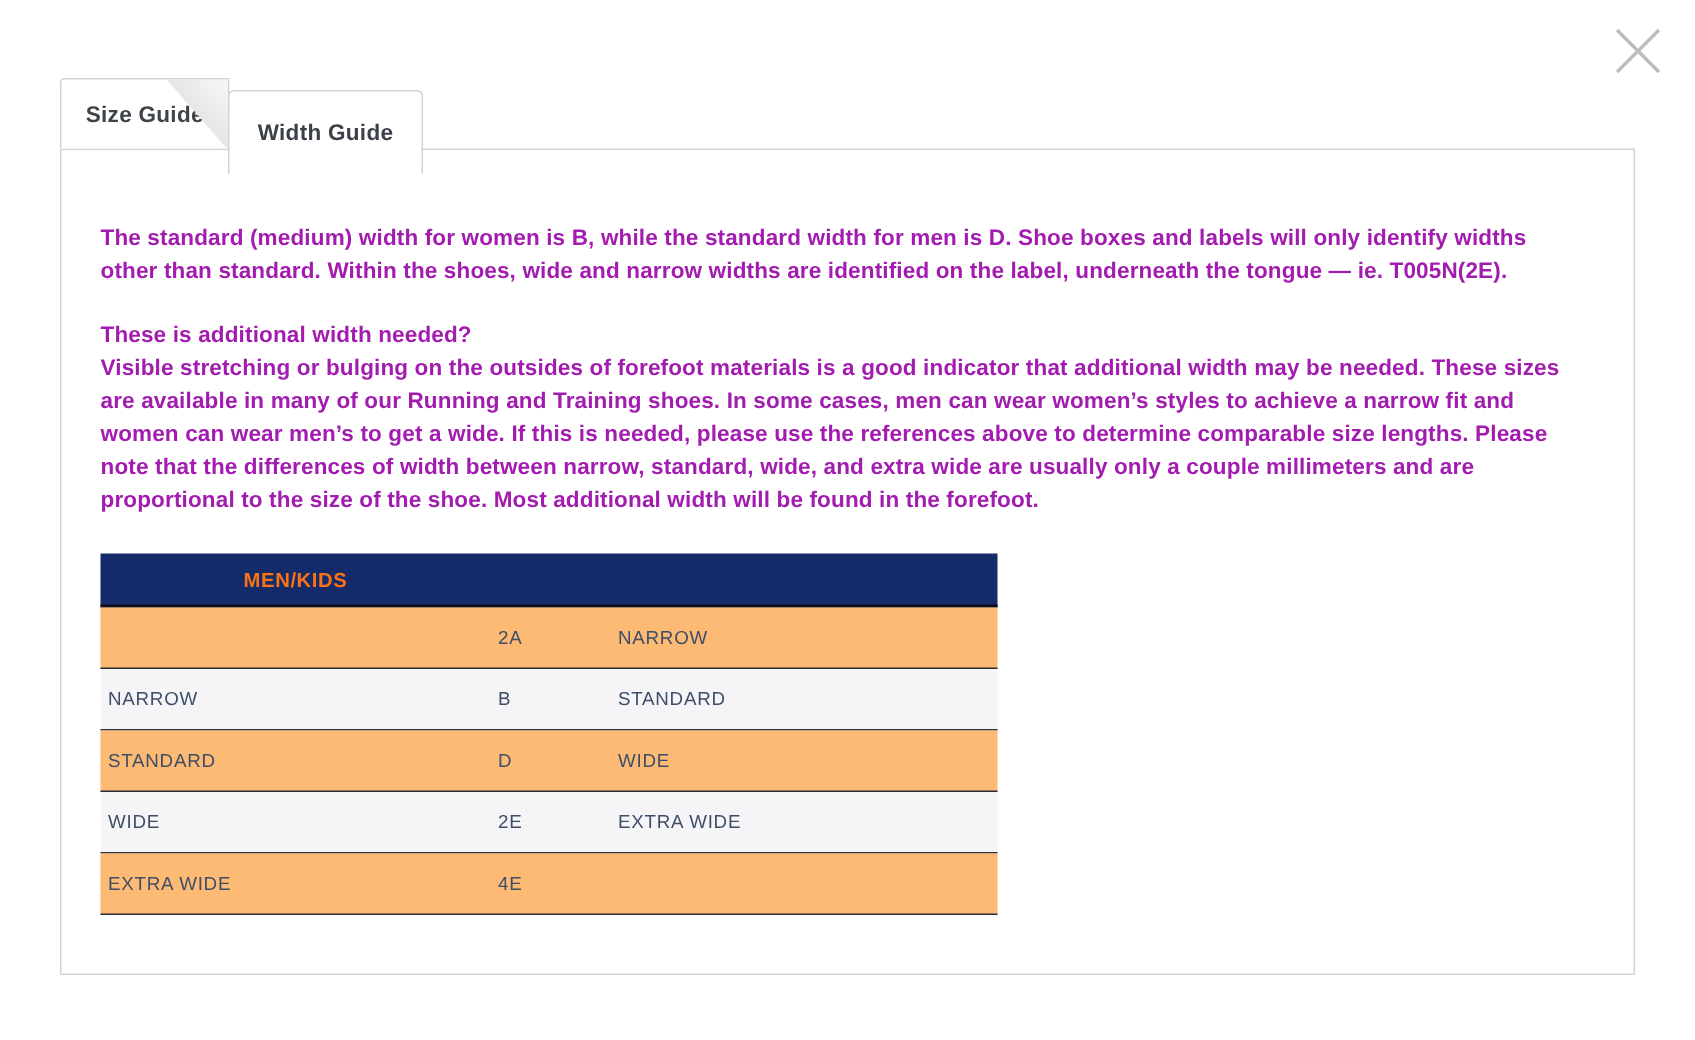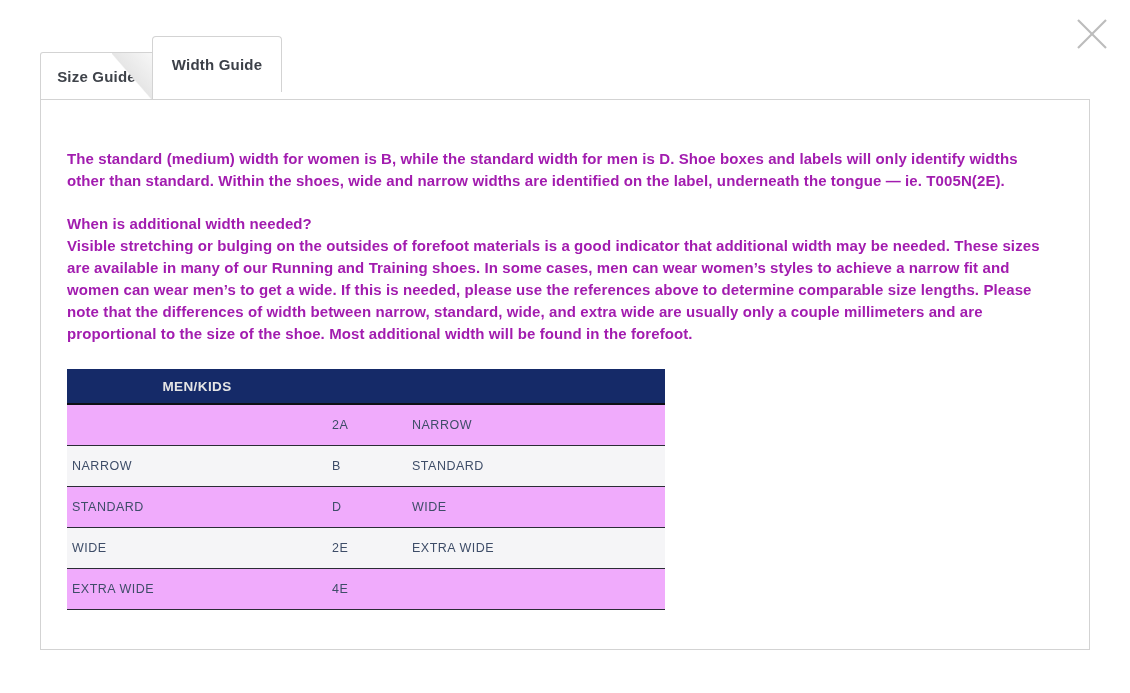--- a/index.html
+++ b/index.html
@@ -56,21 +56,21 @@
     overflow: hidden;
   }
   .tab-inactive .fold {
     position: absolute;
     right: 0; top: 0;
     width: 40px; height: 100%;
     background: linear-gradient(to right top, rgba(0,0,0,0) 48%, #e6e6e6 50%, #f7f7f7 100%);
     pointer-events: none;
   }
   .tab-active {
-    left: 152px; top: 36px;
+    left: 152px; top: 60px;
     width: 130px; height: 56px;
     border-radius: 4px 4px 0 0;
     z-index: 3;
     color: #3c4048;
   }
 
   
   .content {
     padding: 48px 40px 0 26px;
   }
@@ -92,33 +92,33 @@
   }
   .thead {
     display: grid;
     grid-template-columns: 260px 80px 258px;
     background: #152a68;
     height: 36px;
     align-items: center;
     border-bottom: 2px solid #0e0f16;
   }
   .thead .th {
-    color: #e5e5e5;
+    color: #f97316;
     font-size: 13.5px;
     font-weight: bold;
     letter-spacing: 0.4px;
     text-align: center;
   }
   .trow {
     display: grid;
     grid-template-columns: 260px 80px 258px;
     height: 41px;
     align-items: center;
     border-bottom: 1px solid #2b2c36;
-    background: #f0abfc;
+    background: #fdba74;
   }
   .trow:nth-child(odd) { background: #f5f5f7; }
   .trow .td {
     font-size: 12.5px;
     color: #3e4d68;
     letter-spacing: 0.5px;
     padding-left: 5px;
     white-space: nowrap;
   }
 </style>
@@ -140,21 +140,21 @@
 </div>
 <div class="tab tab-active">
   <span>Width Guide</span>
 </div>
 
 <div class="modal">
   <div class="content">
 
     <p class="para">The standard (medium) width for women is B, while the standard width for men is D. Shoe boxes and labels will only identify widths other than standard. Within the shoes, wide and narrow widths are identified on the label, underneath the tongue — ie. T005N(2E).</p>
 
-    <p class="question">When is additional width needed?</p>
+    <p class="question">These is additional width needed?</p>
     <p class="answer">Visible stretching or bulging on the outsides of forefoot materials is a good indicator that additional width may be needed. These sizes are available in many of our Running and Training shoes. In some cases, men can wear women’s styles to achieve a narrow fit and women can wear men’s to get a wide. If this is needed, please use the references above to determine comparable size lengths. Please note that the differences of width between narrow, standard, wide, and extra wide are usually only a couple millimeters and are proportional to the size of the shoe. Most additional width will be found in the forefoot.</p>
 
     <div class="wtable">
       <div class="thead">
         <div class="th">MEN/KIDS</div>
         <div class="th"></div>
       </div>
 
       <div class="trow">
         <div class="td"></div>

